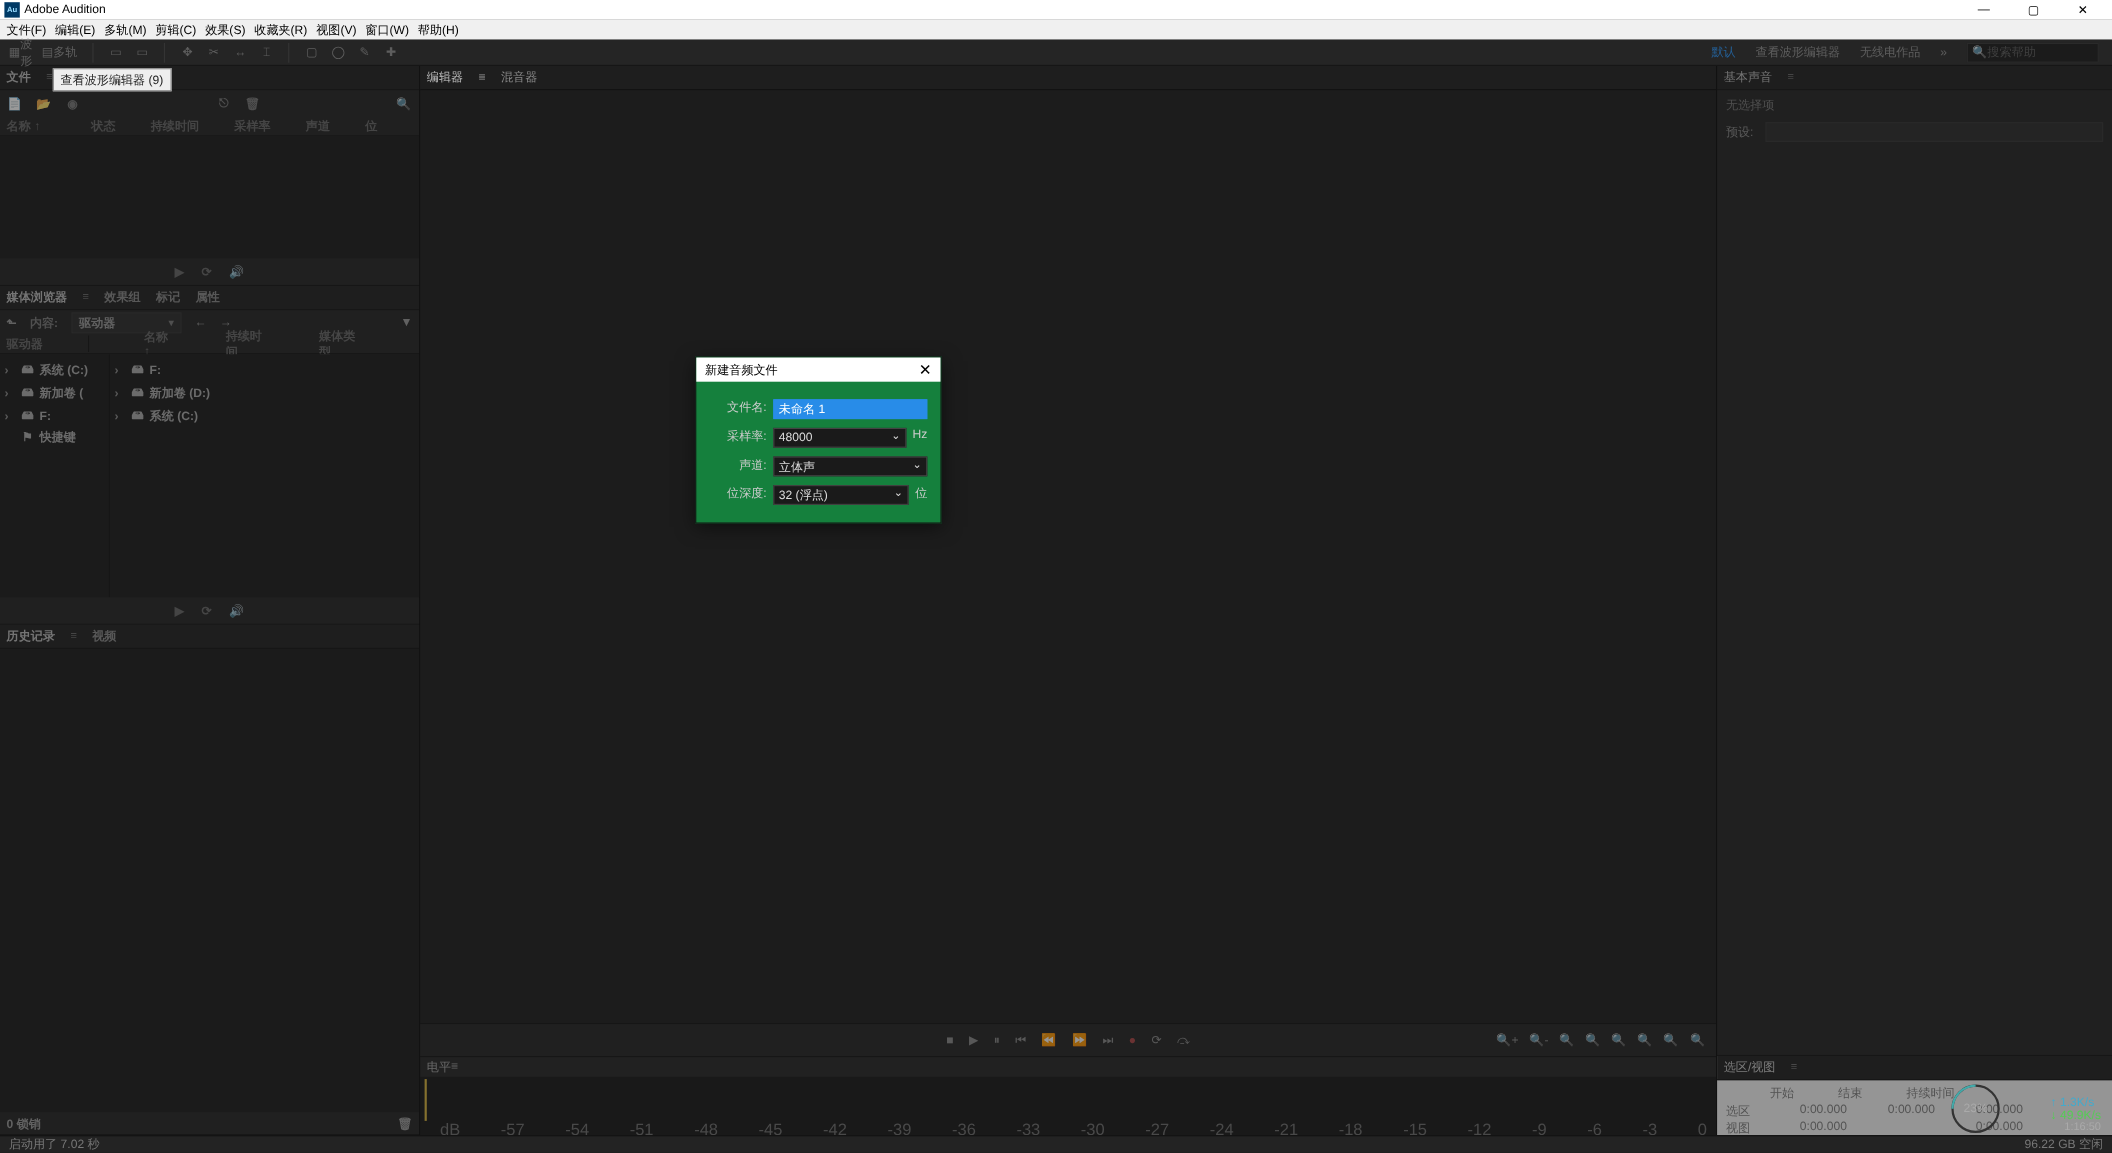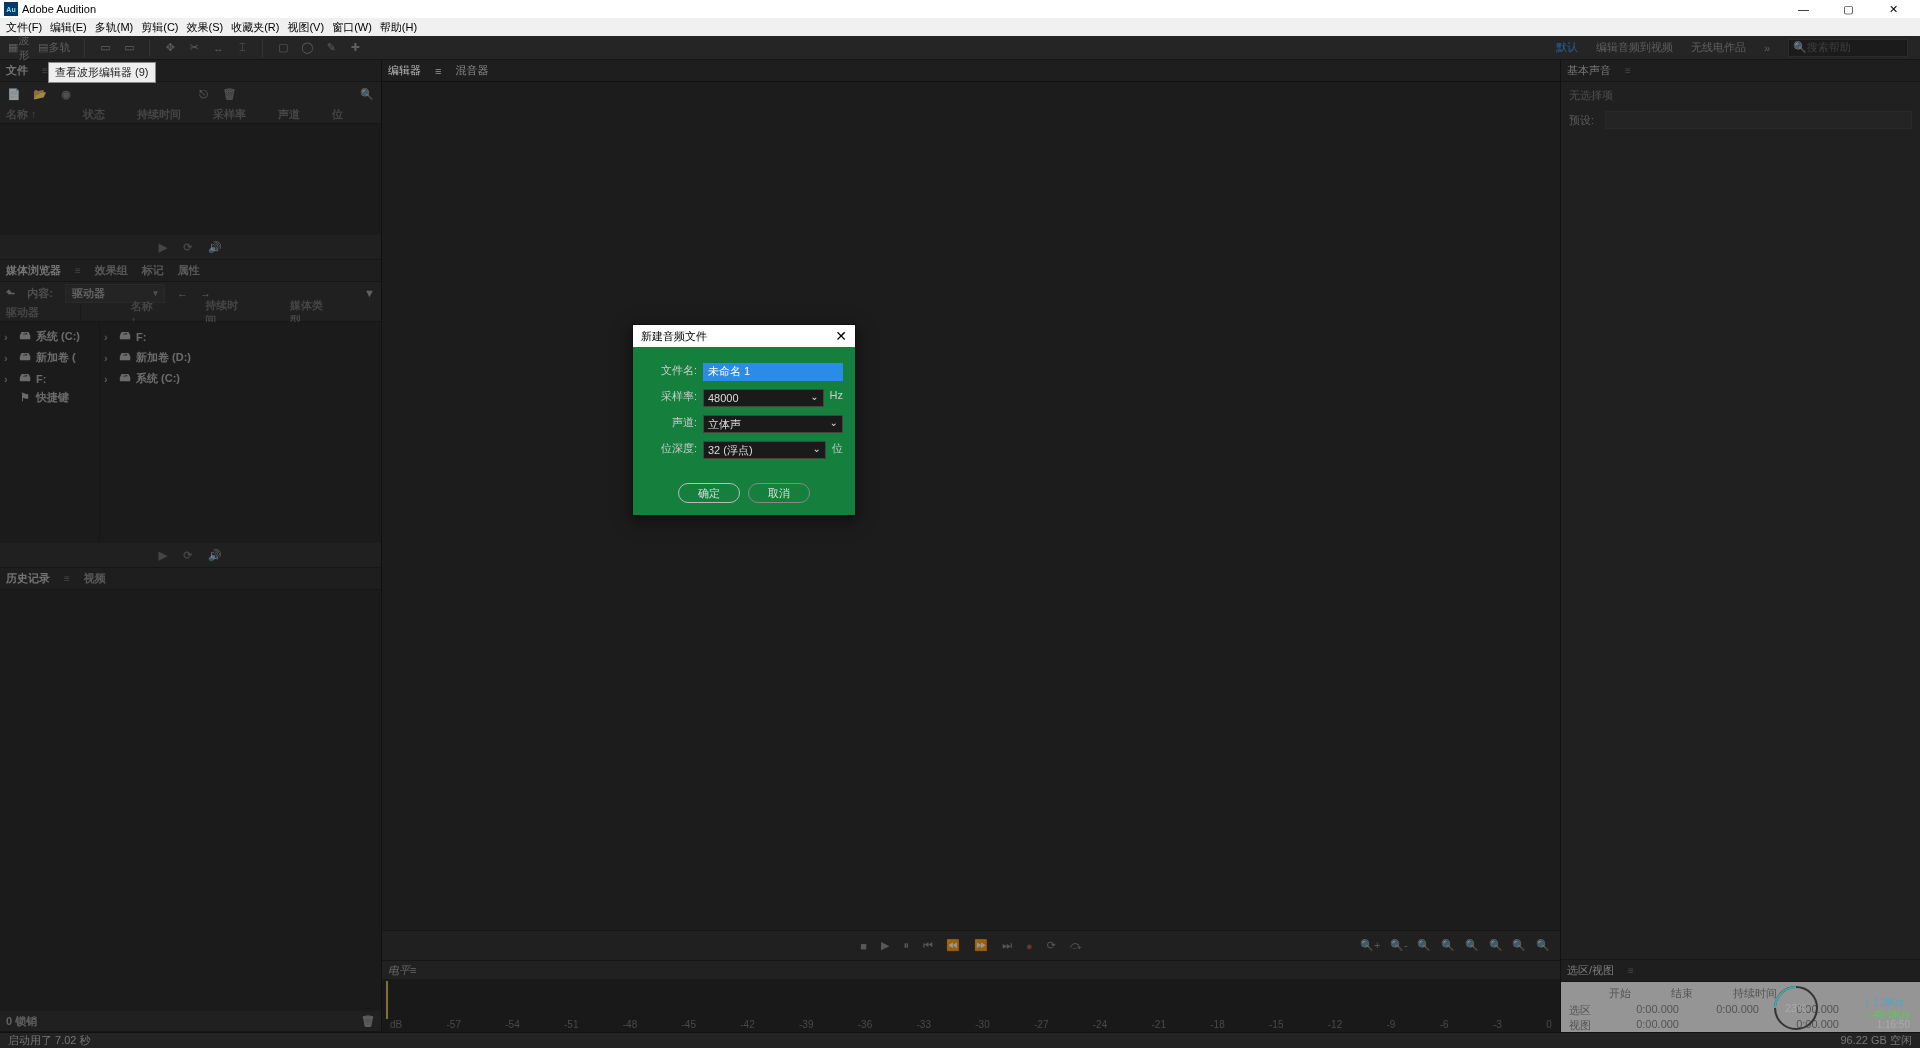--- a/index.html
+++ b/index.html
@@ -77,25 +77,25 @@
 .editor-tabs .tab.active { color: #bbb; }
 .editor-body { flex: 1; background: #1a1a1a; opacity: 0.6; }
 
 
 .transport { height: 30px; background: #232323; display: flex; align-items: center; justify-content: center; gap: 14px; opacity: 0.55; border-top: 1px solid #111; }
 .transport .t-btn { color: #888; }
 .transport .right-tools { position: absolute; right: 370px; display: flex; gap: 10px; }
 
 
 .level-panel { height: 72px; background: #232323; border-top: 1px solid #111; opacity: 0.6; }
-.level-tabs { height: 18px; display: flex; align-items: center; padding: 0 6px; font-style: italic; }
+.level-tabs { height: 18px; display: flex; align-items: center; padding: 0 6px; }
 .level-body { height: 54px; position: relative; background: #161616; }
 .level-body .yellow-mark { position: absolute; left: 4px; top: 2px; bottom: 14px; width: 2px; background: #caa83a; }
 .db-scale { position: absolute; bottom: 0; left: 0; right: 0; height: 14px; display: flex; justify-content: space-between; padding: 0 8px; color: #666; }
-.db-scale span { font-size: 10px; }
+.db-scale span { font-size: 15px; margin-left: 10px; }
 
 
 .essential-panel { flex: 0 0 auto; }
 .ess-body { padding: 6px 8px; }
 .ess-row { display: flex; align-items: center; margin-bottom: 6px; }
 .ess-row .label { width: 36px; color: #888; }
 .ess-row .val-box { flex: 1; height: 18px; background: #2a2a2a; border: 1px solid #333; }
 
 
 .selview-panel { height: 72px; background: #e5e5e5; opacity: 0.6; }
@@ -178,21 +178,21 @@
   </div>
   <div class="tb-sep"></div>
   <div class="tb-group">
     <div class="tb-btn">▢</div>
     <div class="tb-btn">◯</div>
     <div class="tb-btn">✎</div>
     <div class="tb-btn">✚</div>
   </div>
   <div class="workspace-tabs">
     <span class="ws-tab active">默认</span>
-    <span class="ws-tab">编辑音频到视频</span>
+    <span class="ws-tab">查看波形编辑器</span>
     <span class="ws-tab">无线电作品</span>
     <span class="ws-tab">»</span>
     <div class="search-box">🔍 <span>搜索帮助</span></div>
   </div>
 </div>
 
 <div class="tooltip-bubble">查看波形编辑器 (9)</div>
 
 <div class="main">
 
@@ -461,21 +461,13 @@
         </div>
     </div>
     <div class="form-row">
       <span class="flabel">位深度:</span>
       <div class="fselect">
           <span>32 (浮点)</span>
         </div>
       <span class="funit">位</span>
     </div>
   </div>
-  <div class="modal-buttons">
-    <div class="mbtn primary">
-        <span>确定</span>
-      </div>
-    <div class="mbtn">
-        <span>取消</span>
-      </div>
-  </div>
 </div>
 
 </body></html>

